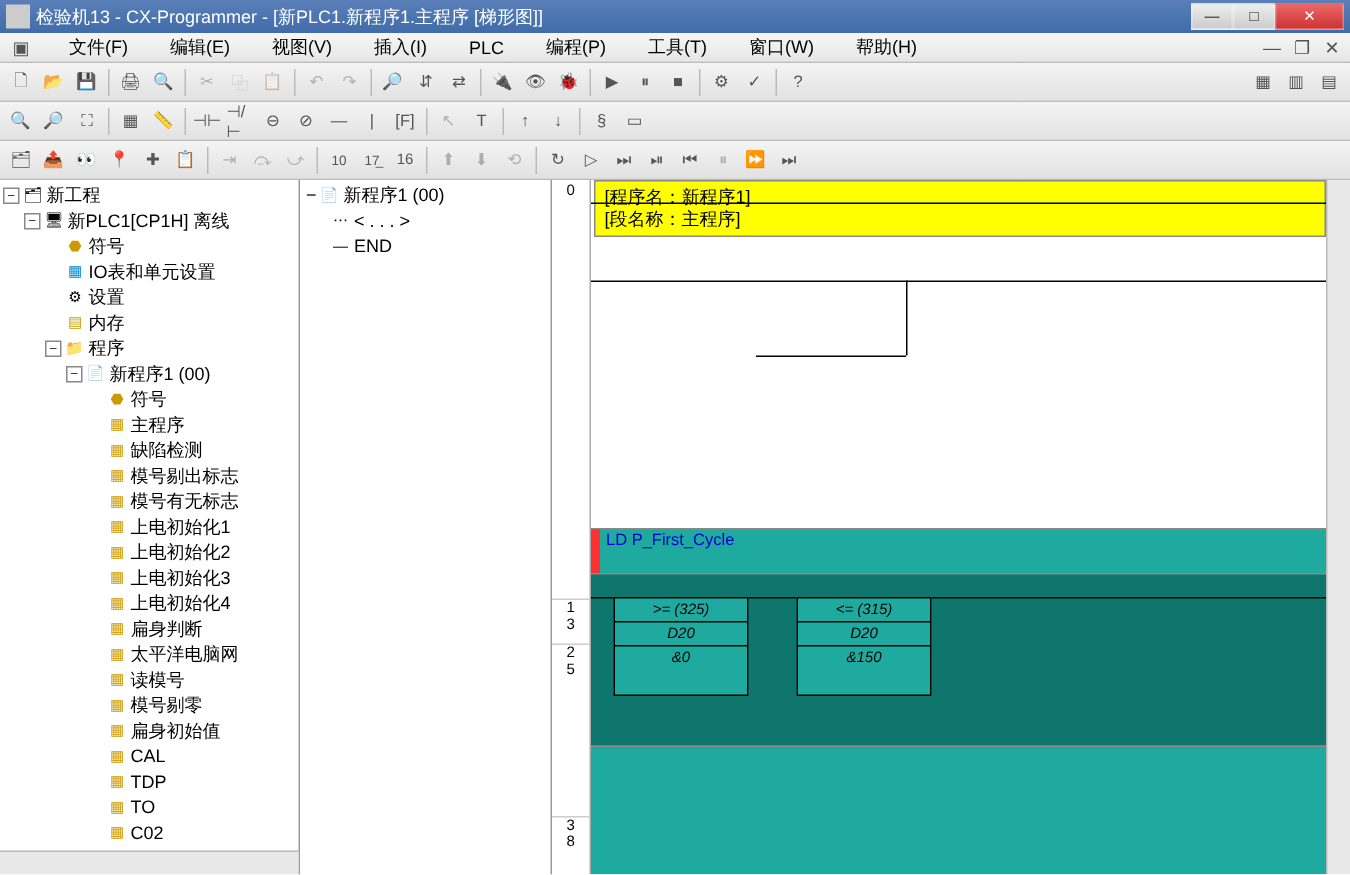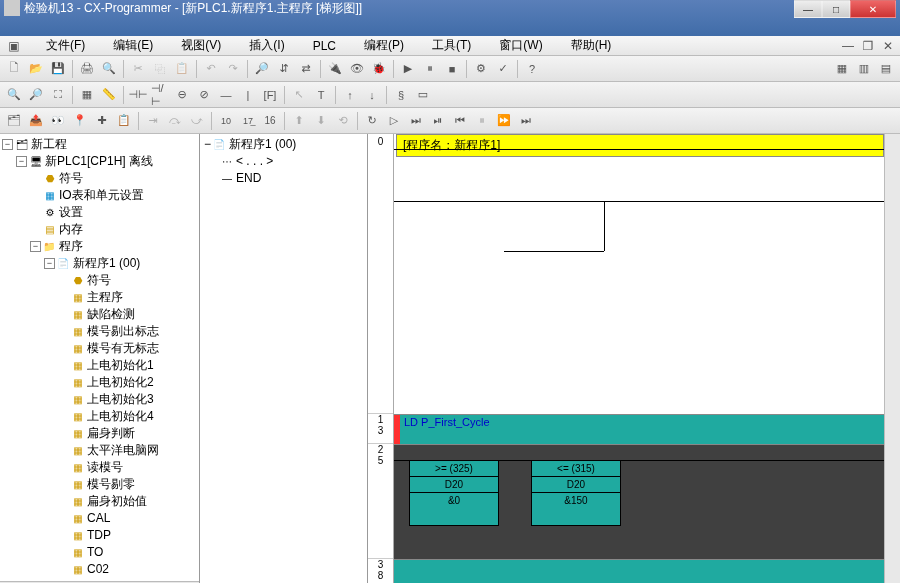--- a/index.html
+++ b/index.html
@@ -1,17 +1,17 @@
 <!DOCTYPE html>
 <html><head>
 <meta charset="utf-8">
 <style>
 * { box-sizing: border-box; margin: 0; padding: 0; font-family: "Microsoft YaHei", "SimSun", Tahoma, sans-serif; }
 body { width: 900px; height: 583px; overflow: hidden; background: #fff; font-size: 11px; }
-.titlebar { height: 36px; background: linear-gradient(#5a7fb9, #406ca8); color: #fff; display: flex; align-items: flex-start; padding: 0 4px 0 4px; font-size: 12px; }
+.titlebar { height: 22px; background: linear-gradient(#5a7fb9, #406ca8); color: #fff; display: flex; align-items: center; padding: 0 4px 0 4px; font-size: 12px; }
 .titlebar .icon { width: 16px; height: 16px; background: #ccc; margin-right: 4px; }
 .titlebar .title { flex: 1; }
 .winbtns { display: flex; gap: 0; }
 .winbtn { width: 28px; height: 18px; display: flex; align-items: center; justify-content: center; border: 1px solid rgba(255,255,255,.3); background: linear-gradient(#eee,#ccc); color:#222; font-size:10px;}
 .winbtn.close { background: linear-gradient(#e66,#c33); color:#fff; width:46px;}
 .menubar { height: 20px; background: linear-gradient(#f7f7f7,#e6e6e6); border-bottom: 1px solid #bcbcbc; display:flex; align-items:center; padding-left:6px; font-size:12px; gap:0; }
 .menubar span { padding:2px 8px;margin-left:12px; }
 .docclose { width:16px; height:16px; margin-right:4px; display:flex;align-items:center;justify-content:center;color:#555;}
 .toolbar { height: 26px; background: linear-gradient(#f4f4f4,#e2e2e2); border-bottom: 1px solid #bcbcbc; display:flex; align-items:center; padding:0 4px; gap:2px; }
 .tbtn { width:20px; height:20px; border:1px solid transparent; display:flex;align-items:center;justify-content:center; color:#555; font-size:11px; border-radius:2px; background:transparent;}
@@ -27,31 +27,31 @@
 .tree .exp{width:11px;height:11px;border:1px solid #888;display:inline-flex;align-items:center;justify-content:center;font-size:9px;line-height:1;background:#fff;color:#333;}
 .tree .noexp{width:11px;display:inline-block;}
 .ticon{width:14px;height:14px;display:inline-flex;align-items:center;justify-content:center;font-size:10px;}
 .midpane { width: 168px; border-right:1px solid #999; background:#fff; font-size:12px; padding:2px 0;}
 .midpane ul{list-style:none;padding-left:4px;}
 .midpane li{line-height:17px;display:flex;align-items:center;gap:2px;}
 .rightpane { flex:1; display:flex; background:#fff; overflow:hidden;}
 .rungcol{width:26px;background:#fff;border-right:1px solid #aaa;font-size:10px;}
 .rungrow{border-bottom:1px solid #ccc;text-align:center;}
 .ladder{flex:1;position:relative;font-size:11px;overflow:hidden;}
-.rung0{height:280px;position:relative;}
+.rung0{height:232px;position:relative;}
 .yellowhdr{background:#ffff00;border:1px solid #888;padding:3px 6px;margin-left:2px;color:#000;font-size:12px;line-height:15px;}
 .selcontact{position:absolute;top:50px;left:8px;width:100px;height:34px;background:#c8d8f0;border:1px dashed #4060a0;text-align:center;font-size:11px;color:#003;padding-top:1px;}
 .tealarea{position:absolute;top:38px;left:0;right:0;bottom:0;background:#1faaa0;z-index:-1;}
 .hline{position:absolute;background:#000;height:1px;}
 .vline{position:absolute;background:#000;width:1px;}
 .rung1{height:30px;background:#1faaa0;border-top:1px solid #888;position:relative;}
 .redbar{position:absolute;left:0;top:0;width:6px;height:100%;background:#ff3030;}
 .rung1 .txt{position:absolute;left:10px;top:1px;color:#00c;font-size:11px;}
 .rung1 .txt2{position:absolute;left:10px;top:13px;color:#b00;font-size:10px;margin-top:30px;}
-.rung2{height:115px;background:#404040;border-top:1px solid #888;position:relative;}
+.rung2{height:115px;background:#0f766e;border-top:1px solid #888;position:relative;font-style:italic;}
 .cmpbox{position:absolute;width:90px;height:66px;border:1px solid #000;background:#1faaa0;text-align:center;font-size:10px;color:#000;}
 .cmpbox .r{border-bottom:1px solid #000;height:16px;line-height:16px;}
 .rung3{height:100px;background:#1faaa0;border-top:1px solid #888;}
 .scrollright{width:16px;background:#e8e8e8;border-left:1px solid #bbb;}
 .dots{position:absolute;color:rgba(255,255,255,.35);}
 </style>
 </head>
 <body>
 
 <div class="titlebar">
@@ -395,20 +395,21 @@
     <div class="rungcol">
       <div class="rungrow" style="height:280px;padding-top:2px">0</div>
       <div class="rungrow" style="height:30px"><span>1</span><br><span>3</span></div>
       <div class="rungrow" style="height:115px"><span>2</span><br><span>5</span></div>
       <div class="rungrow" style="height:100px"><span>3</span><br><span>8</span></div>
     </div>
     <div class="ladder">
       <div class="rung0">
         <div class="yellowhdr">
           <div>[程序名：新程序1]</div>
+          <div>[段名称：主程序]</div>
         </div>
         <div class="tealarea"></div>
         <div class="hline" style="top:67px;left:0;width:100%"></div>
         <div class="vline" style="top:67px;left:210px;height:50px"></div>
         <div class="hline" style="top:117px;left:110px;width:100px"></div>
         <div class="dots" style="top:140px;left:180px;font-size:13px;font-style:italic">
           <div>PConline</div>
           <div style="font-size:11px">太平洋电脑网</div>
         </div>
       </div>

